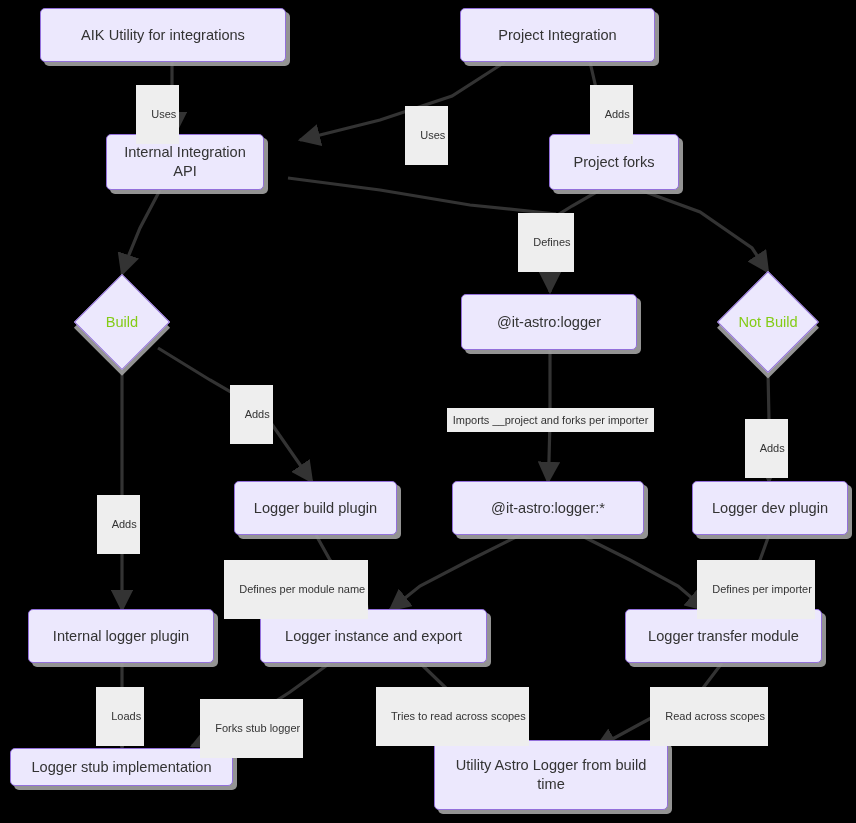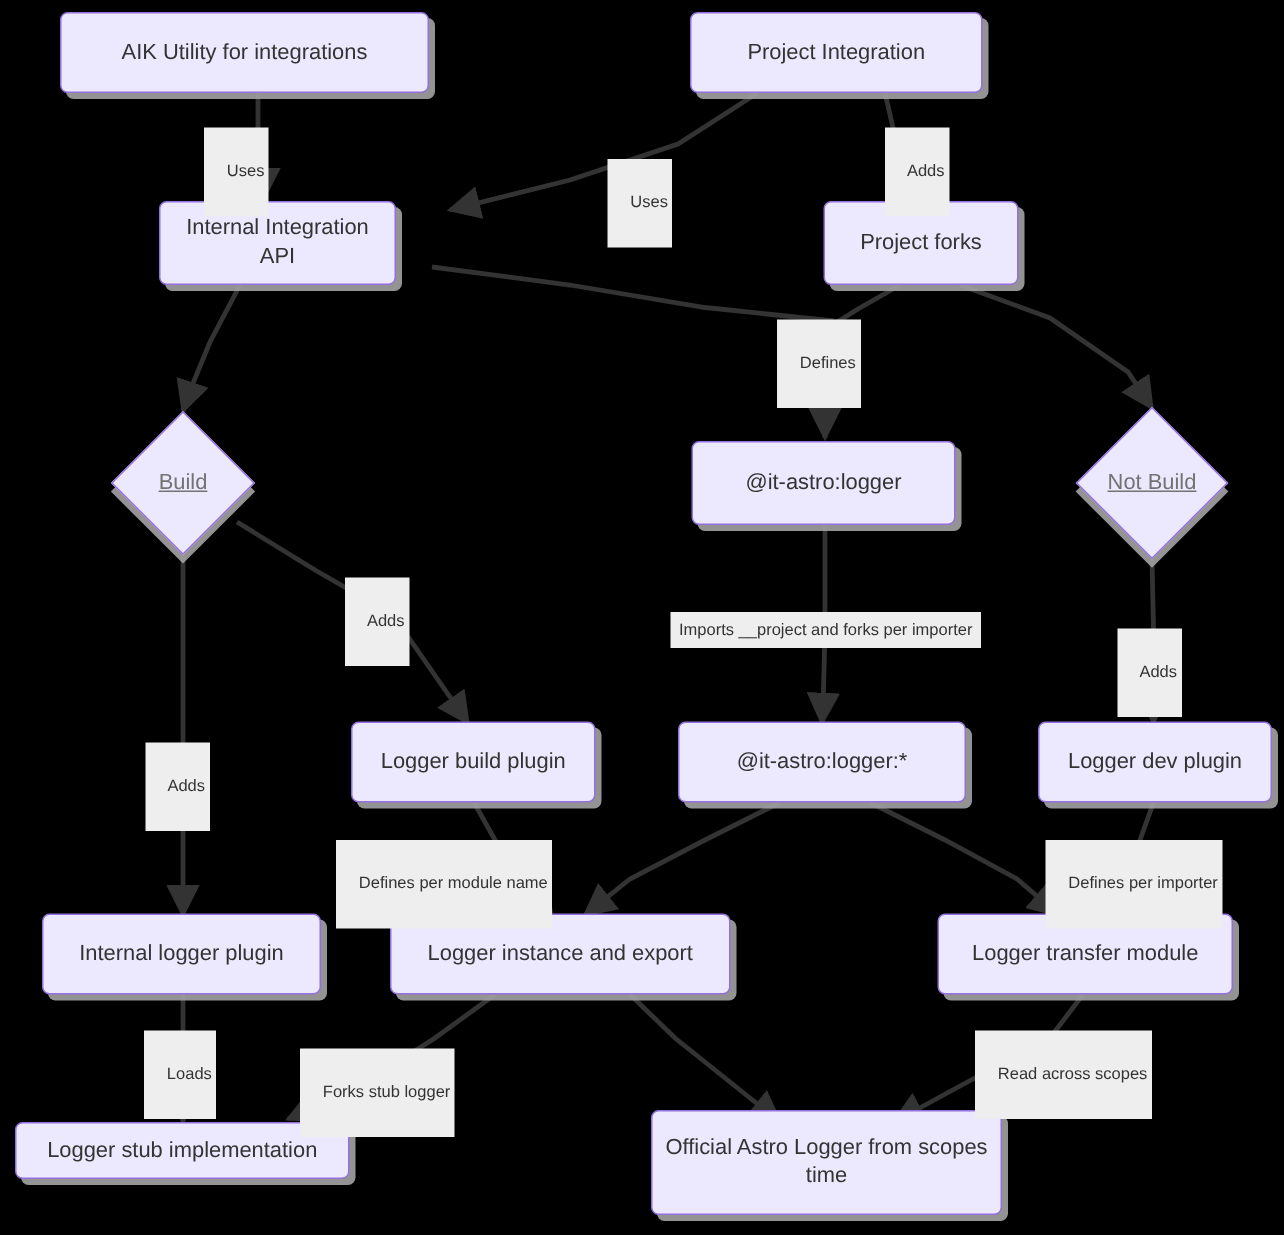--- a/index.html
+++ b/index.html
@@ -12,21 +12,21 @@
         display:flex;align-items:center;justify-content:center;text-align:center;
         color:#333333;font-size:14.6px;line-height:19px;
         box-shadow:4px 4px 0 0 rgba(160,160,160,0.92);}
   .node span{display:block;padding:0 8px;}
 
   .diamond{position:absolute;box-sizing:border-box;
            background:#ECE8FD;border:1.6px solid #9370DB;
            transform:rotate(45deg);
            box-shadow:4px 4px 0 0 rgba(160,160,160,0.92);}
   .dlabel{position:absolute;display:flex;align-items:center;justify-content:center;
-          color:#737373;font-size:14.6px;text-align:right;pointer-events:none;text-decoration:underline;}
+          color:#84cc16;font-size:14.6px;text-align:right;pointer-events:none;}
 
   .elabel{position:absolute;box-sizing:border-box;background:#EEEEEE;
           color:#333333;font-size:11px;line-height:19px;text-align:center;
           padding:1px 3px;white-space:pre;}
   .elabel.two{white-space:normal;line-height:22px;}
 </style>
 </head>
 <body>
 
 <div id="stage">
@@ -121,21 +121,21 @@
 
   <div class="node" style="left:625px;top:609px;width:197px;height:54px;">
     <span>Logger transfer module</span>
   </div>
 
   <div class="node" style="left:10px;top:748px;width:223px;height:38px;">
     <span>Logger stub implementation</span>
   </div>
 
   <div class="node" style="left:434px;top:740px;width:234px;height:70px;">
-    <span>Official Astro Logger from scopes time</span>
+    <span>Utility Astro Logger from build time</span>
   </div>
 
   <div class="diamond" style="left:88px;top:288px;width:68px;height:68px;"></div>
   <div class="dlabel" style="left:72px;top:305px;width:100px;height:34px;">
     <span>Build</span>
   </div>
 
   <div class="diamond" style="left:732px;top:286px;width:72px;height:72px;"></div>
   <div class="dlabel" style="left:718px;top:305px;width:100px;height:34px;">
     <span>Not Build</span>
@@ -182,18 +182,21 @@
   </div>
 
   <div class="elabel" style="left:96px;top:687px;">
     <span>Loads</span>
   </div>
 
   <div class="elabel" style="left:200px;top:699px;text-align:right;">
     <span>Forks stub logger</span>
   </div>
 
+  <div class="elabel" style="left:376px;top:687px;">
+    <span>Tries to read across scopes</span>
+  </div>
 
   <div class="elabel" style="left:650px;top:687px;">
     <span>Read across scopes</span>
   </div>
 
 </div>
 
 </body></html>

